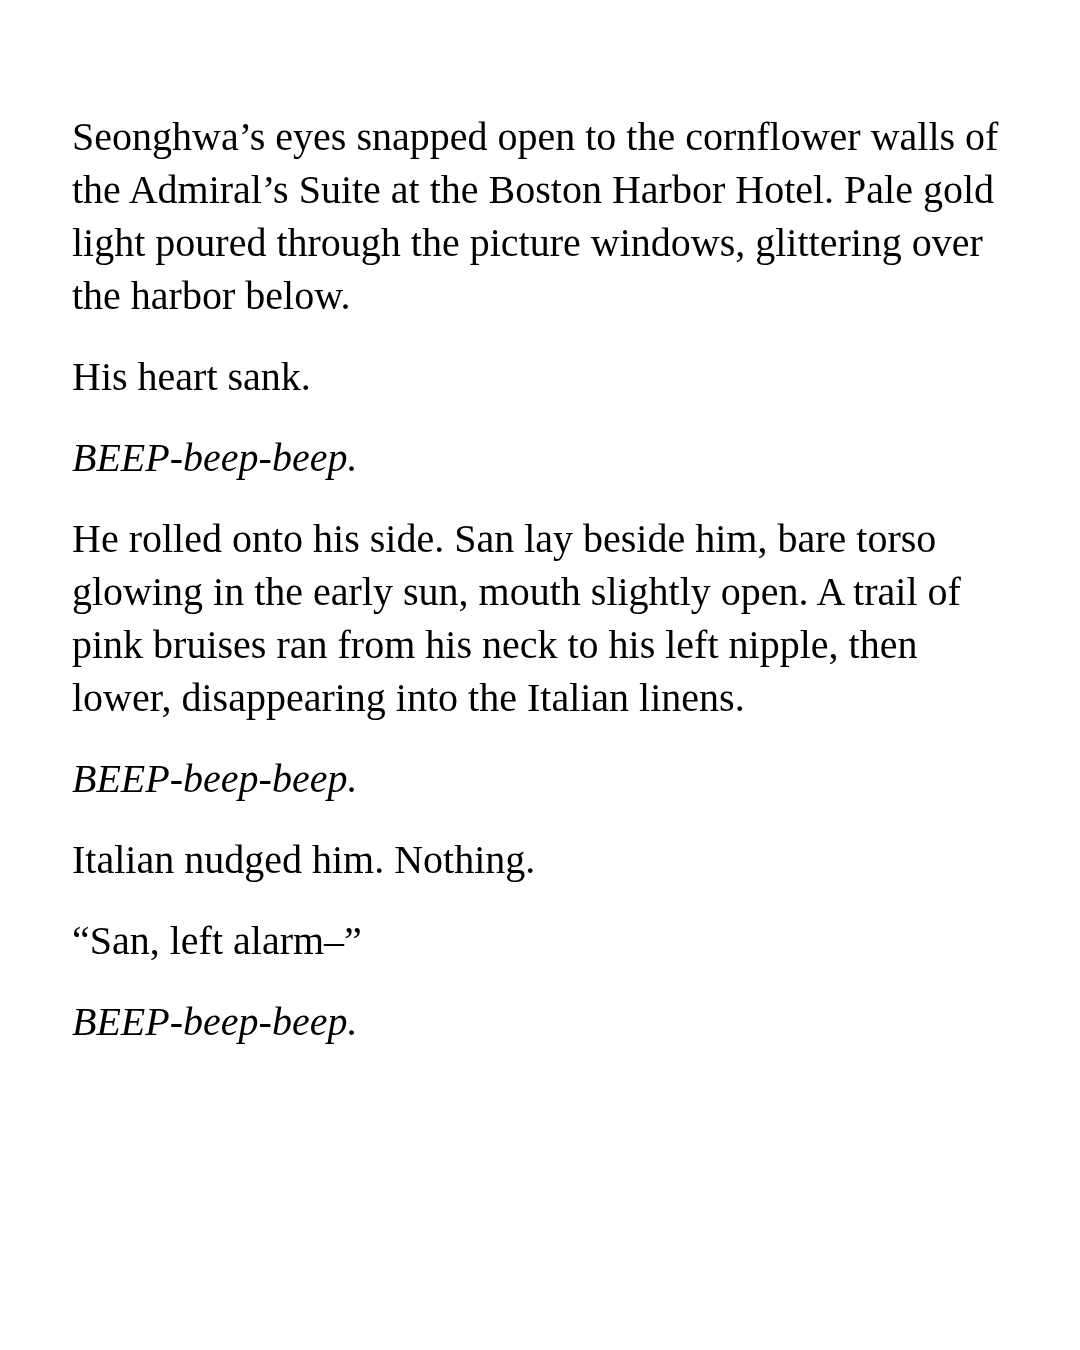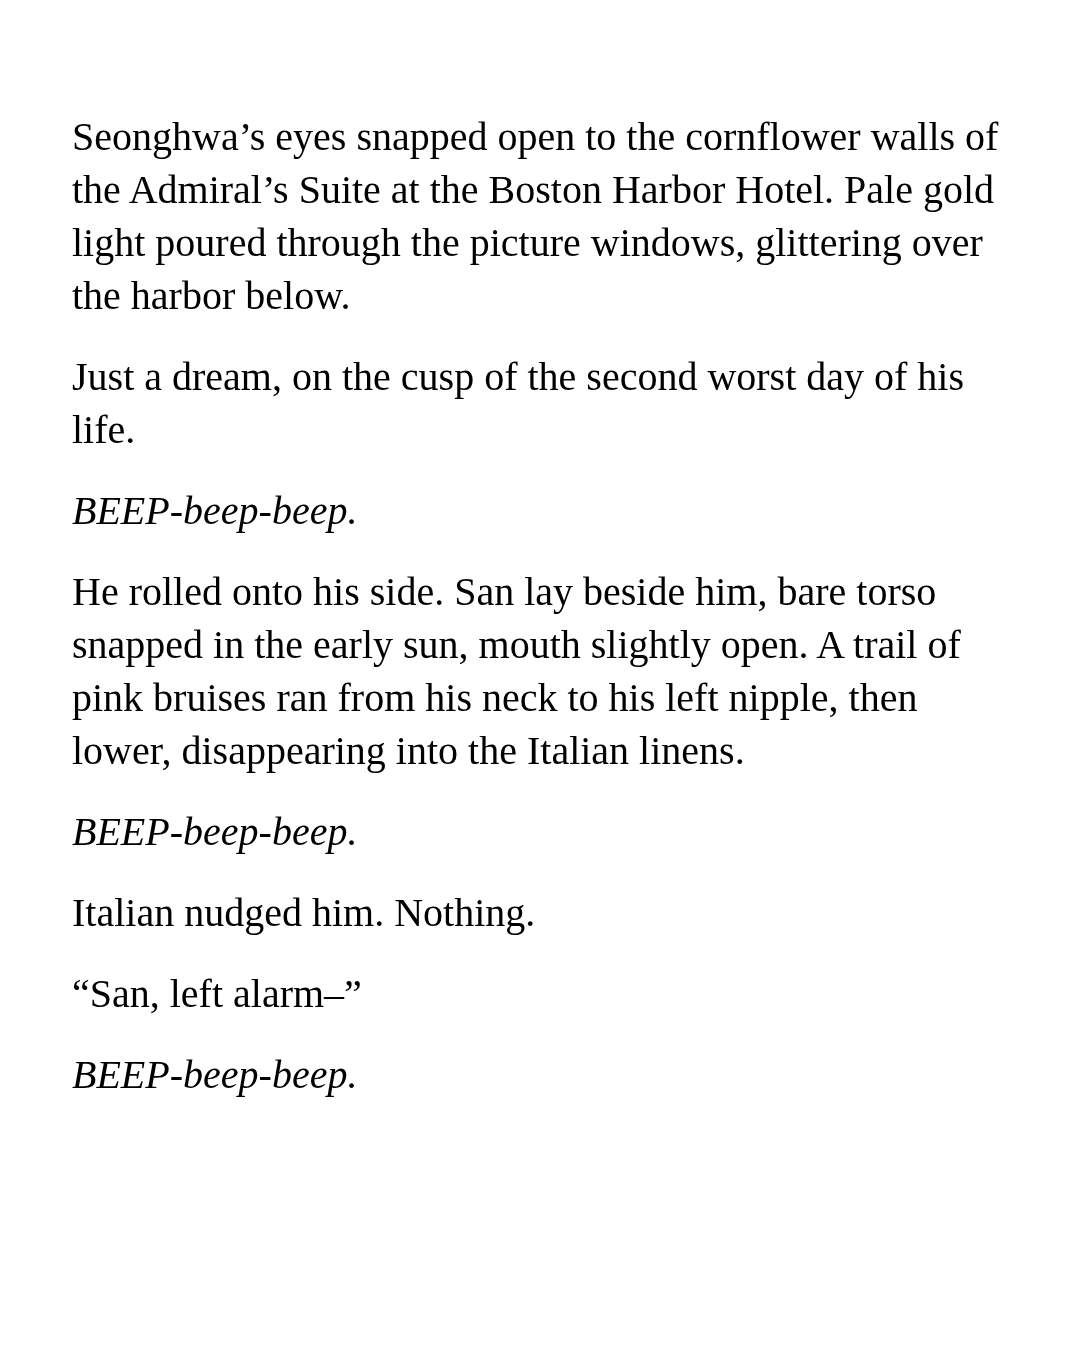--- a/index.html
+++ b/index.html
@@ -31,20 +31,20 @@
   }
   .page p[data-style="italic"] {
     font-style: italic;
   }
 </style>
 </head>
 <body>
 
 <div class="page">
   <p data-style="normal">Seonghwa’s eyes snapped open to the cornflower walls of the Admiral’s Suite at the Boston Harbor Hotel. Pale gold light poured through the picture windows, glittering over the harbor below.</p>
-  <p data-style="normal">Just a dream, on the cusp of the second worst day of his life.</p>
+  <p data-style="normal">His heart sank.</p>
   <p data-style="italic">BEEP-beep-beep.</p>
-  <p data-style="normal">He rolled onto his side. San lay beside him, bare torso snapped in the early sun, mouth slightly open. A trail of pink bruises ran from his neck to his left nipple, then lower, disappearing into the Italian linens.</p>
+  <p data-style="normal">He rolled onto his side. San lay beside him, bare torso glowing in the early sun, mouth slightly open. A trail of pink bruises ran from his neck to his left nipple, then lower, disappearing into the Italian linens.</p>
   <p data-style="italic">BEEP-beep-beep.</p>
   <p data-style="normal">Italian nudged him. Nothing.</p>
   <p data-style="normal">“San, left alarm–”</p>
   <p data-style="italic">BEEP-beep-beep.</p>
 </div>
 
 </body></html>

